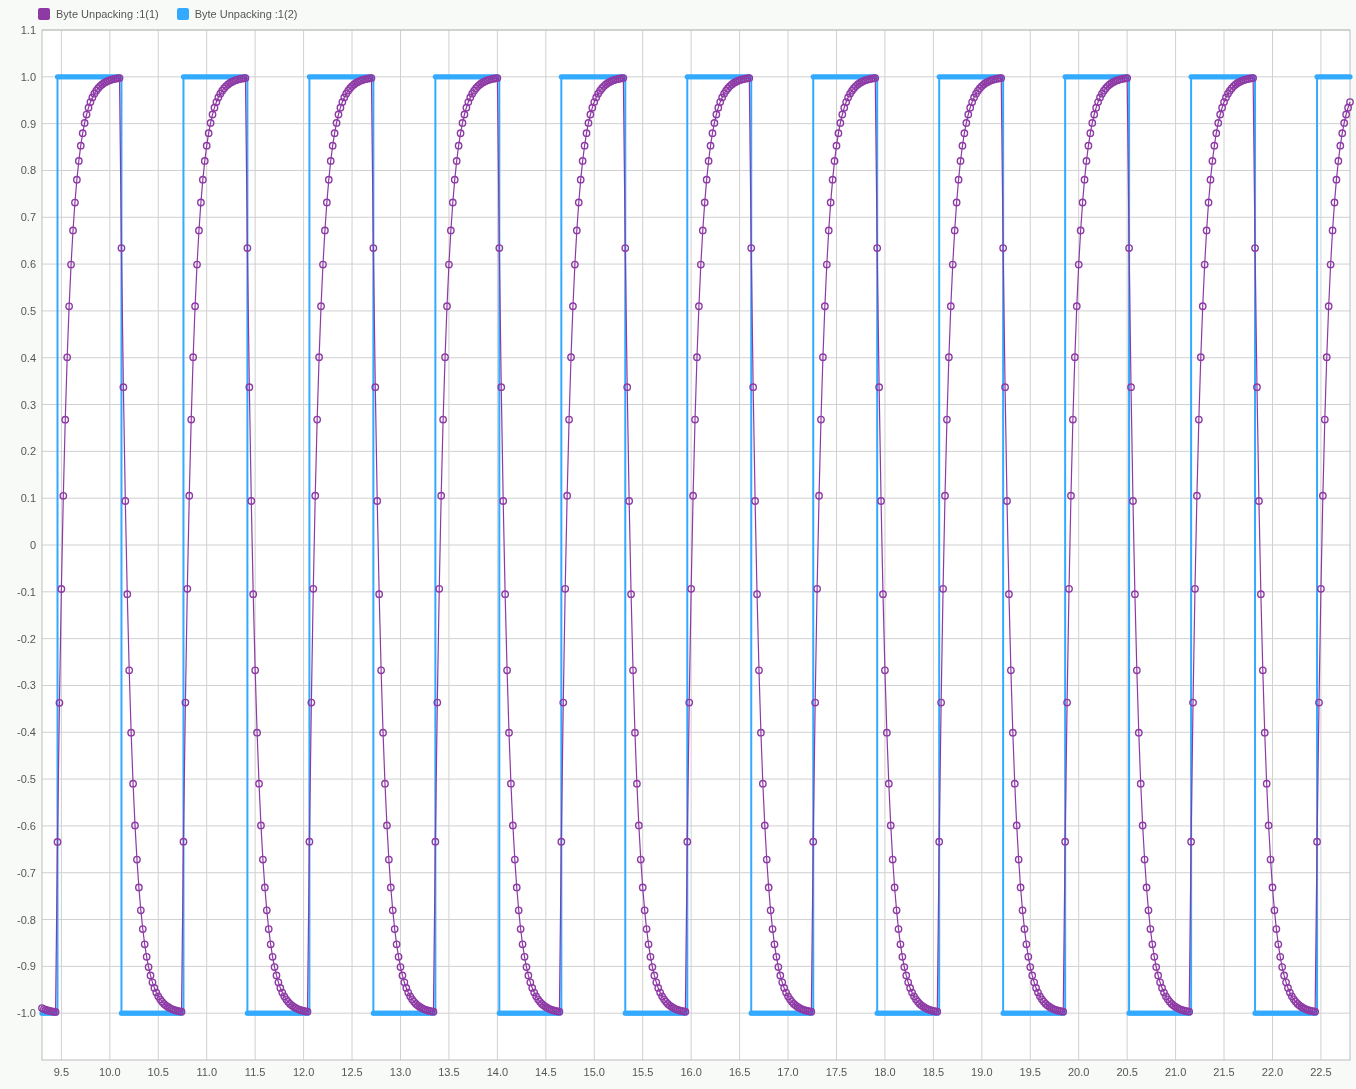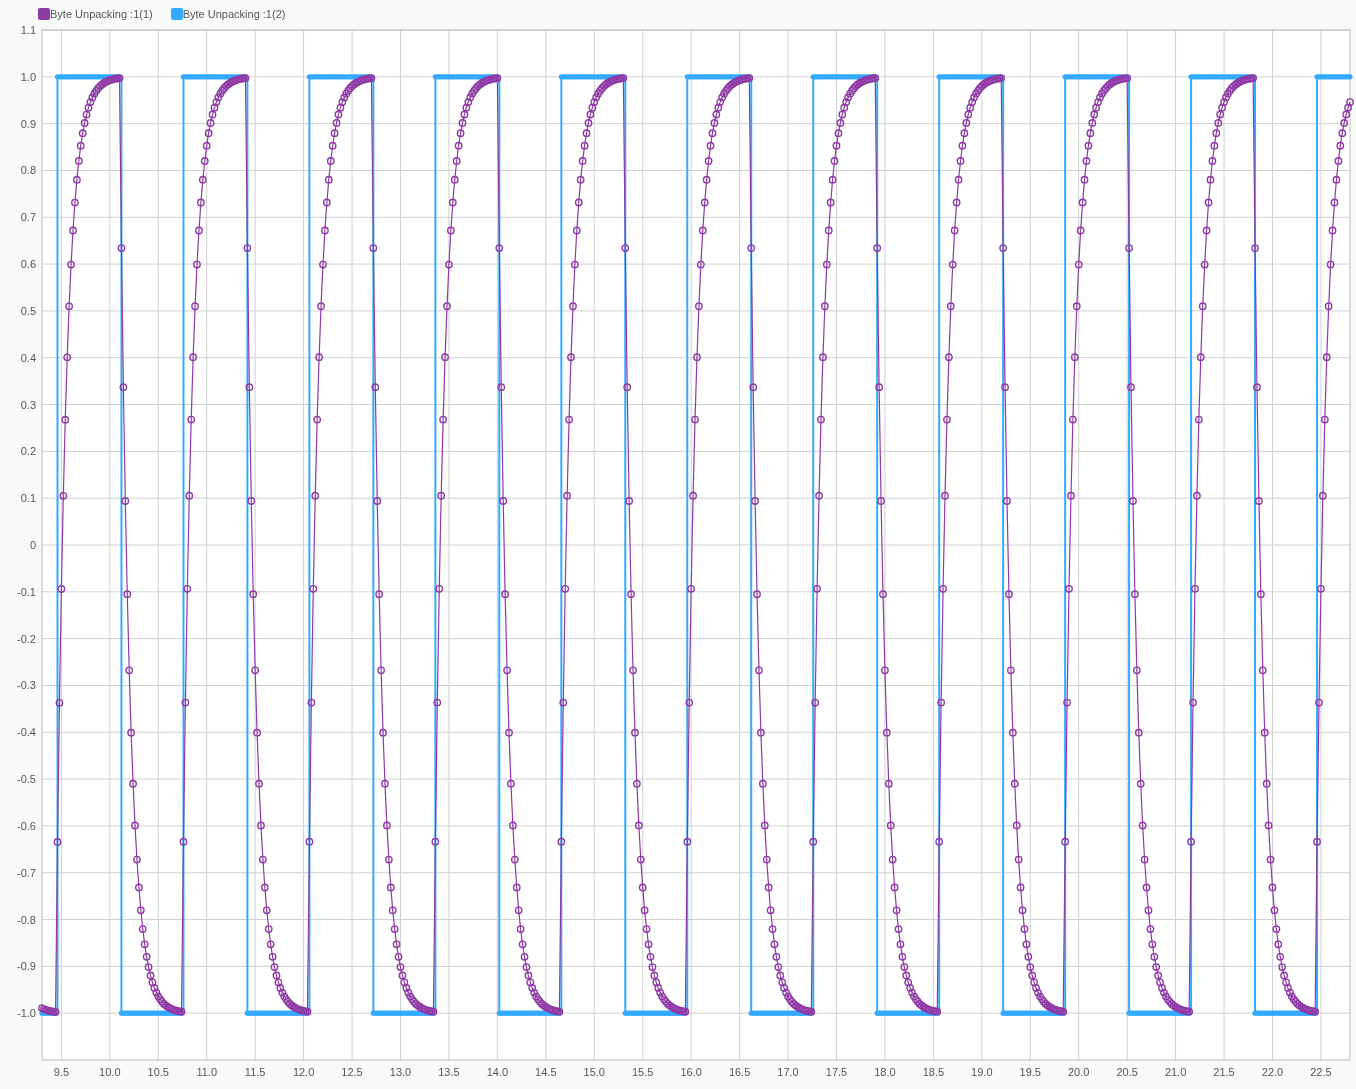--- a/index.html
+++ b/index.html
@@ -1,18 +1,18 @@
 <!DOCTYPE html>
 <html><head>
 <meta charset="utf-8">
 <style>
   html,body{margin:0;padding:0;width:1356px;height:1089px;background:#f8faf8;font-family:Arial,Helvetica,sans-serif;font-size:11px;color:#555;}
   .chart-wrap{position:absolute;left:0;top:0;width:1356px;height:1089px;}
   .legend{position:absolute;left:38px;top:8px;display:flex;gap:18px;align-items:center;}
-  .legend-item{display:flex;align-items:center;}
+  .legend-item{display:flex;align-items:center;gap:6px;}
   .swatch{width:12px;height:12px;border-radius:2px;}
   svg{position:absolute;left:0;top:0;}
   .grid-line{stroke:#d0d0d0;stroke-width:1;}
   .axis-tick{fill:#555;font-size:11px;}
   .series-sq path.line{stroke:#33aaff;stroke-width:2;fill:none;}
   .series-sq circle{fill:#33aaff;stroke:none;}
   .series-rc path.line{stroke:#8e3aa5;stroke-width:1.2;fill:none;}
   .series-rc circle{fill:none;stroke:#8e3aa5;stroke-width:1.4;}
 </style>
 </head>

